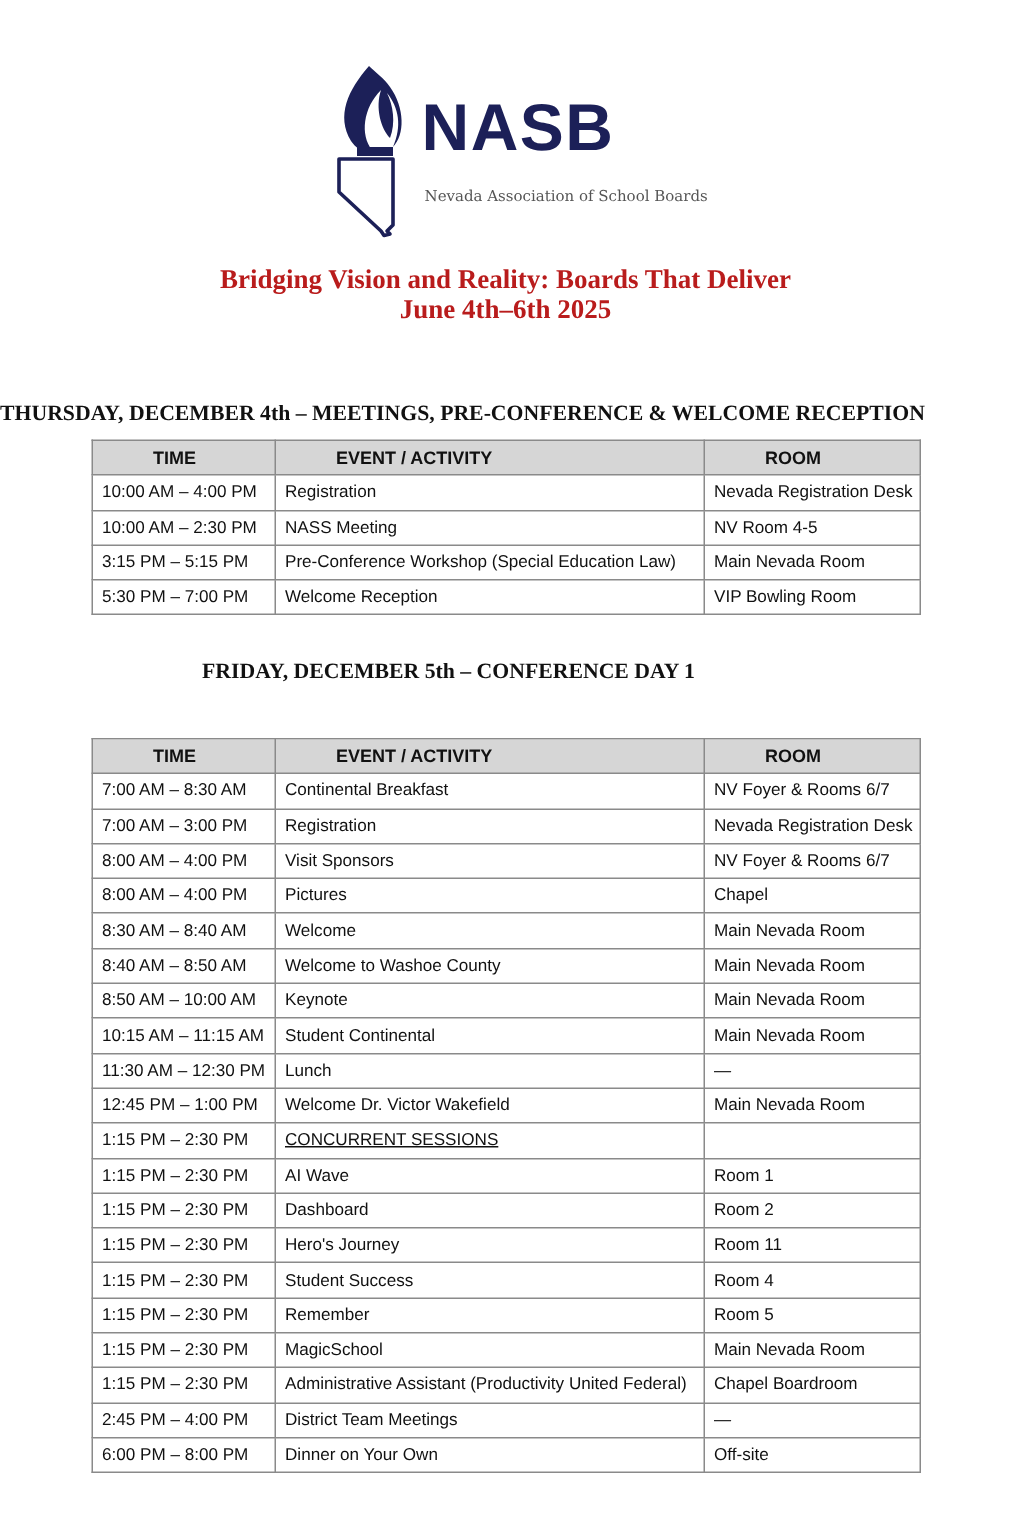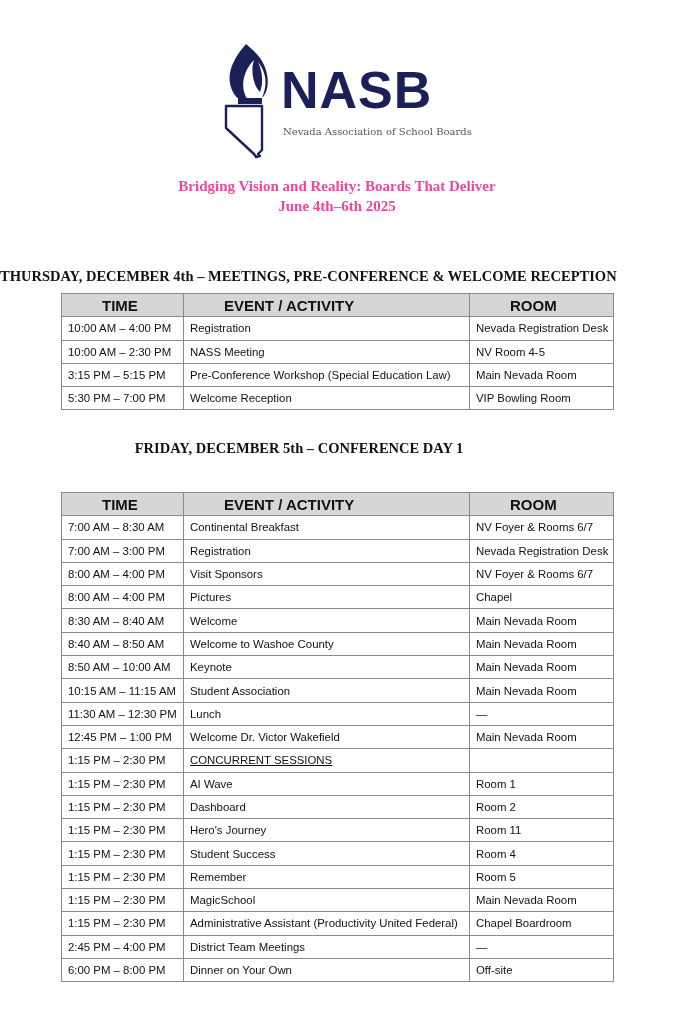--- a/index.html
+++ b/index.html
@@ -1,25 +1,25 @@
 <!DOCTYPE html>
 <html><head>
 <meta charset="utf-8">
 <style>
   html, body { margin:0; padding:0; background:#ffffff; }
   body { width:674px; height:1024px; position:relative; overflow:hidden; font-family:"Liberation Sans", sans-serif; color:#111; }
   .logo { position:absolute; left:224px; top:42px; width:230px; height:118px; }
-  .logo-text { position:absolute; left:57px; top:22px; font-family:"Liberation Sans", sans-serif; font-weight:bold; font-size:52px; letter-spacing:1px; color:#1c2058; line-height:1; }
+  .logo-text { position:absolute; left:57px; top:22px; font-family:"Liberation Sans", sans-serif; font-weight:bold; font-size:44px; letter-spacing:1px; color:#1c2058; line-height:1; }
   .logo-sub { position:absolute; left:59px; top:84px; font-family:"DejaVu Serif", serif; font-size:10px; color:#555; white-space:nowrap; }
-  .titles { position:absolute; left:0; top:176px; width:674px; text-align:center; font-family:"Liberation Serif", serif; font-weight:bold; font-size:15px; line-height:20px; color:#ec4899; }
+  .titles { position:absolute; left:0; top:176px; width:674px; text-align:center; font-family:"Liberation Serif", serif; font-weight:bold; font-size:18px; line-height:20px; color:#b91c1c; }
   .sec-title { position:absolute; left:0; width:598px; text-align:center; font-family:"Liberation Serif", serif; font-weight:bold; font-size:14.5px; color:#111; white-space:nowrap; }
   table.sched { position:absolute; left:61px; width:552px; border-collapse:collapse; font-size:11.4px; table-layout:fixed; }
   table.sched td, table.sched th { border:1px solid #8a8a8a; padding:0 0 0 6px; height:22.3px; text-align:left; white-space:nowrap; overflow:hidden; font-weight:normal; }
   table.sched { border:1.5px solid #555; }
-  table.sched th { background:#d6d6d6; font-weight:bold; font-size:15px;padding-left:40px; }
+  table.sched th { background:#d6d6d6; font-weight:bold; font-size:12px;padding-left:40px; }
   .col-time { width:122px; } .col-event { width:286px; } .col-room { width:144px; }
   .u { font-weight:bold; text-decoration:underline; }
 </style>
 </head>
 <body>
 
 <div class="logo">
   <svg width="56" height="118" viewBox="0 0 56 118" style="position:absolute;left:0;top:0">
     <path d="M22 2 C 8 18, 0 35, 10 52 C 14 58, 20 60, 24 58 C 16 48, 18 30, 30 18 C 26 30, 30 44, 36 50 C 40 40, 38 28, 34 20 C 42 30, 44 42, 38 56 C 46 48, 46 30, 36 16 C 32 10, 26 6, 22 2 Z" fill="#1c2058"></path>
     <path d="M14 56 L 38 56 L 38 62 L 14 62 Z" fill="#1c2058"></path>
@@ -117,21 +117,21 @@
         <td>Welcome to Washoe County</td>
         <td>Main Nevada Room</td>
       </tr>
       <tr>
         <td>8:50 AM – 10:00 AM</td>
         <td>Keynote</td>
         <td>Main Nevada Room</td>
       </tr>
       <tr>
         <td>10:15 AM – 11:15 AM</td>
-        <td>Student Association</td>
+        <td>Student Continental</td>
         <td>Main Nevada Room</td>
       </tr>
       <tr>
         <td>11:30 AM – 12:30 PM</td>
         <td>Lunch</td>
         <td>—</td>
       </tr>
       <tr>
         <td>12:45 PM – 1:00 PM</td>
         <td>Welcome Dr. Victor Wakefield</td>

